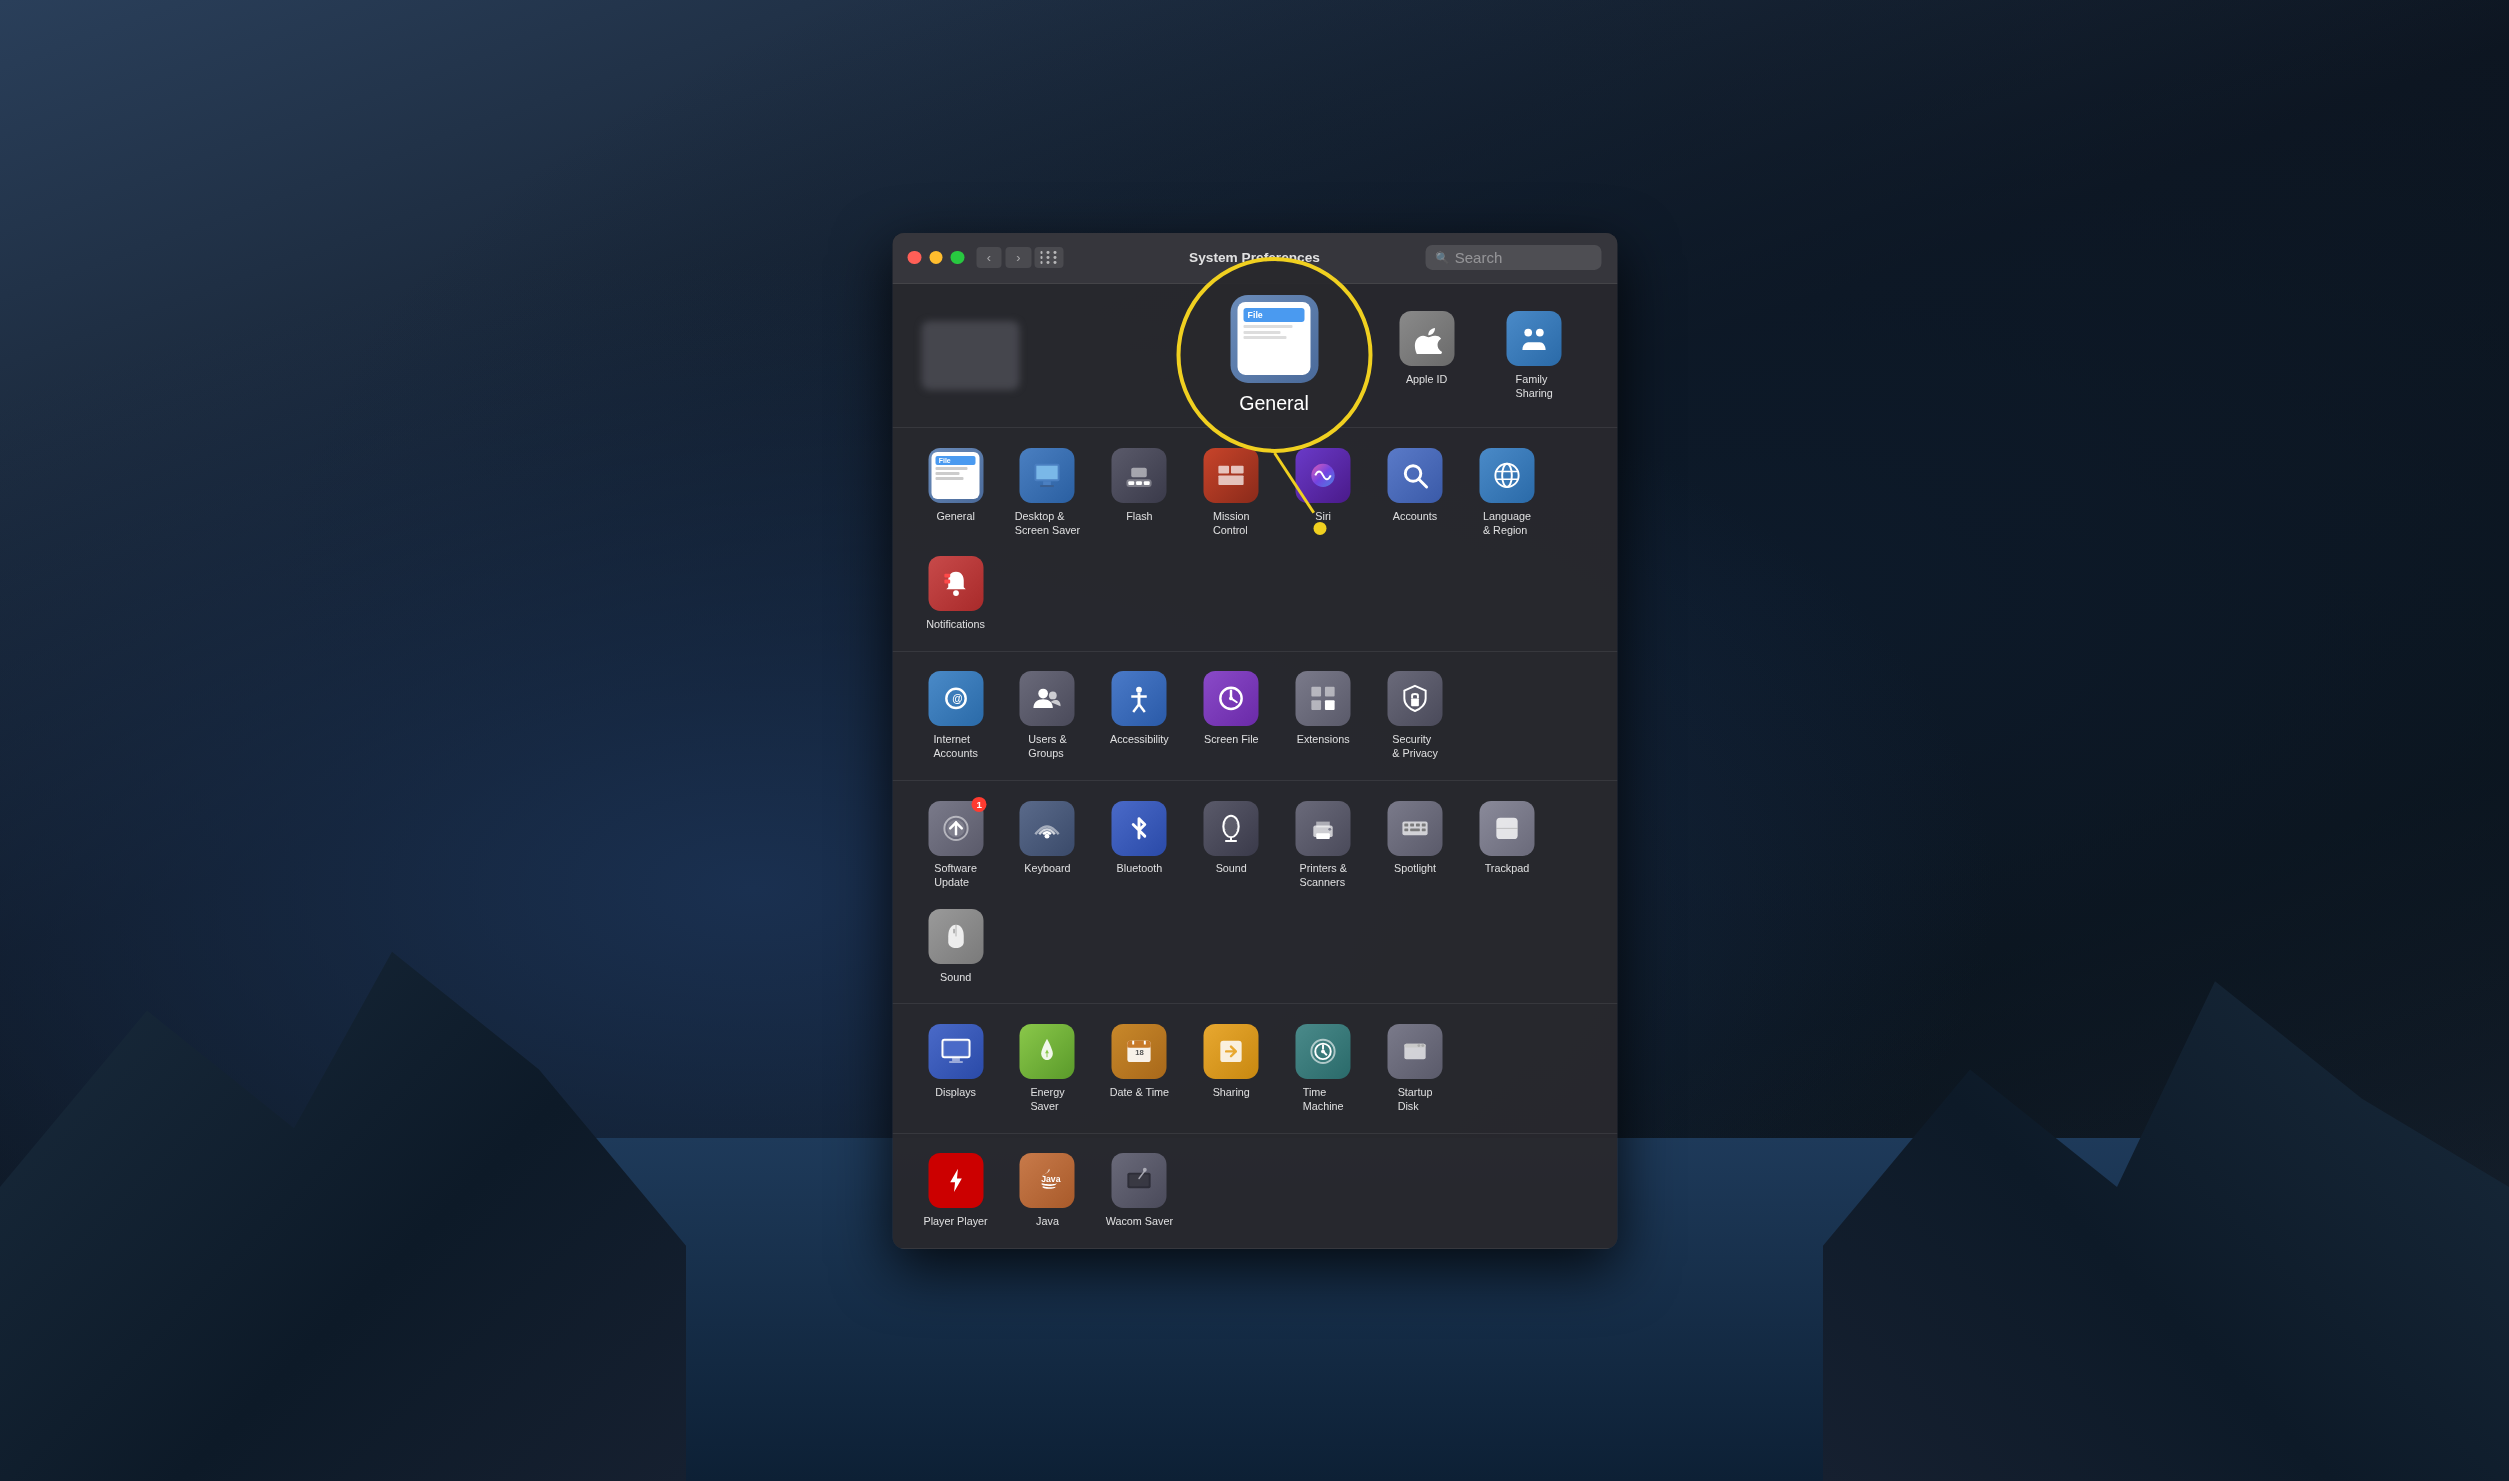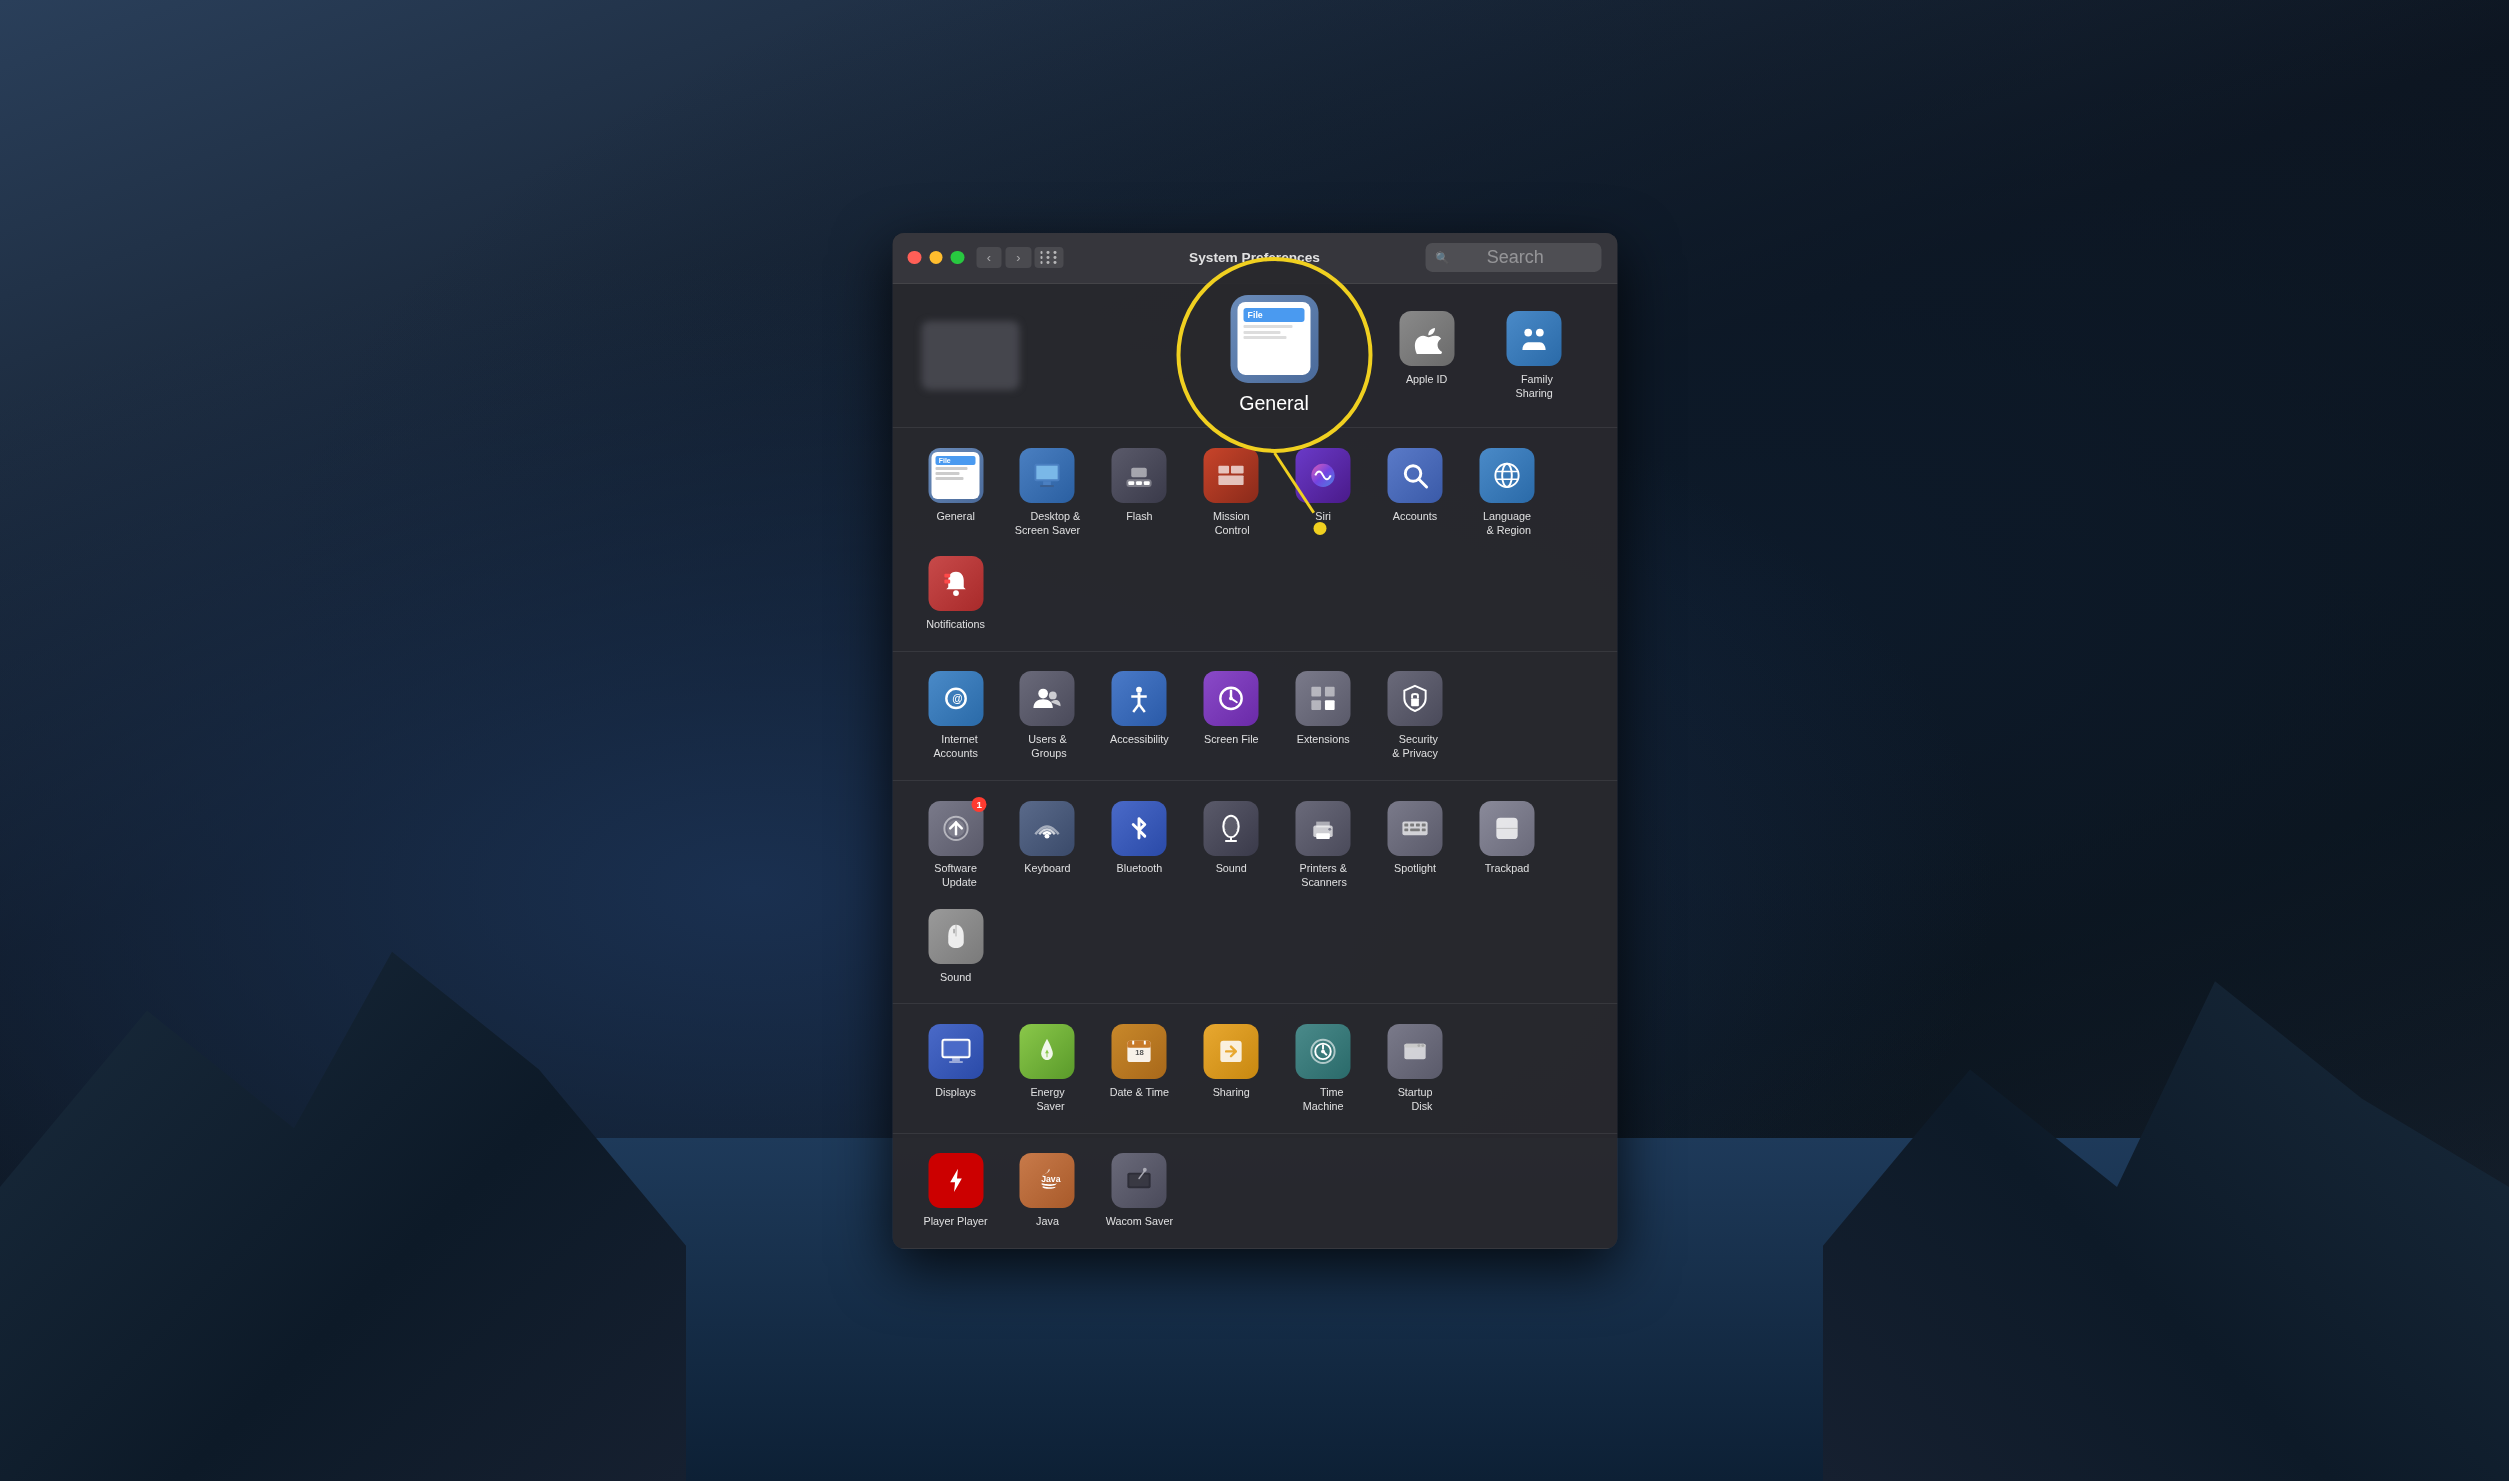--- a/index.html
+++ b/index.html
@@ -161,23 +161,22 @@
       color: rgba(255,255,255,0.5);
       font-size: 11.8px;
       margin-right: 4.9px;
     }
 
     .search-input {
       background: none;
       border: none;
       outline: none;
       color: rgba(255,255,255,0.7);
-      font-size: 18px;
+      font-size: 15px;
       width: 100%;
-      margin-left: 32px;
     }
 
     .search-input::placeholder {
       color: rgba(255,255,255,0.4);
     }
 
     
     .profile-area {
       display: flex;
       align-items: center;
@@ -219,21 +218,21 @@
       border-radius: 11.8px;
       display: flex;
       align-items: center;
       justify-content: center;
       font-size: 27.4px;
     }
 
     .icon-label {
       color: rgba(255,255,255,0.85);
       font-size: 10.8px;
-      text-align: right;
+      text-align: left;
       line-height: 1.3;
     }
 
     
     .grid-section {
       padding: 11.8px 19.6px;
       border-bottom: 1px solid rgba(255,255,255,0.08);
     }
 
     .grid-section:last-child {

